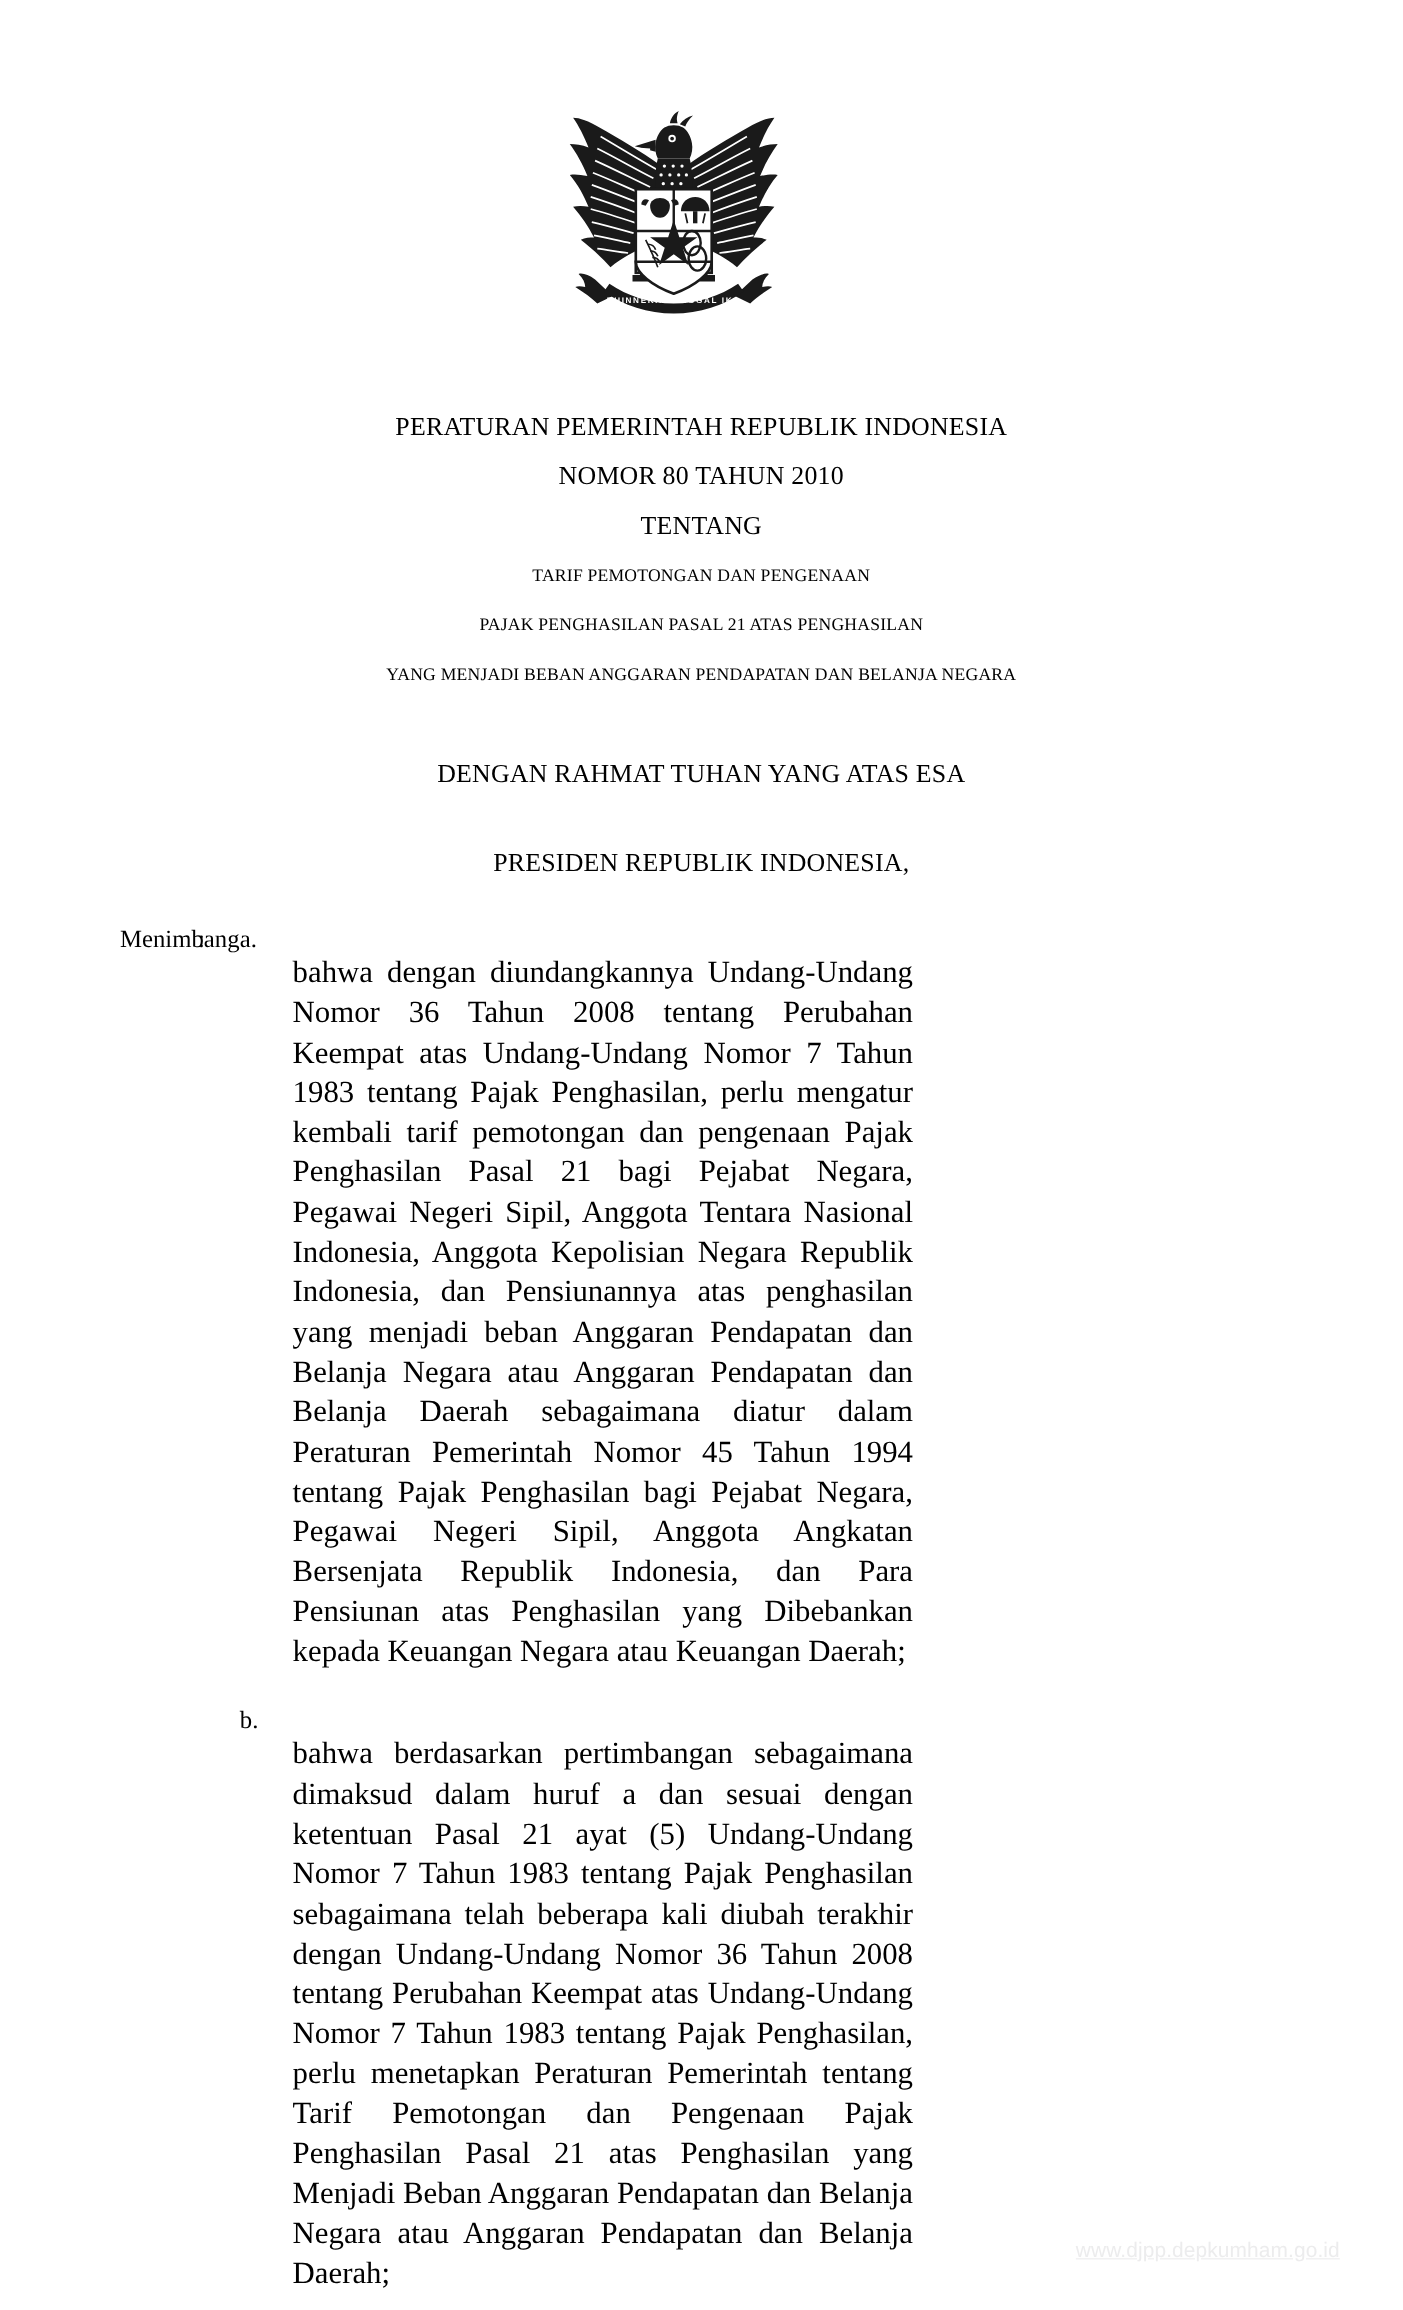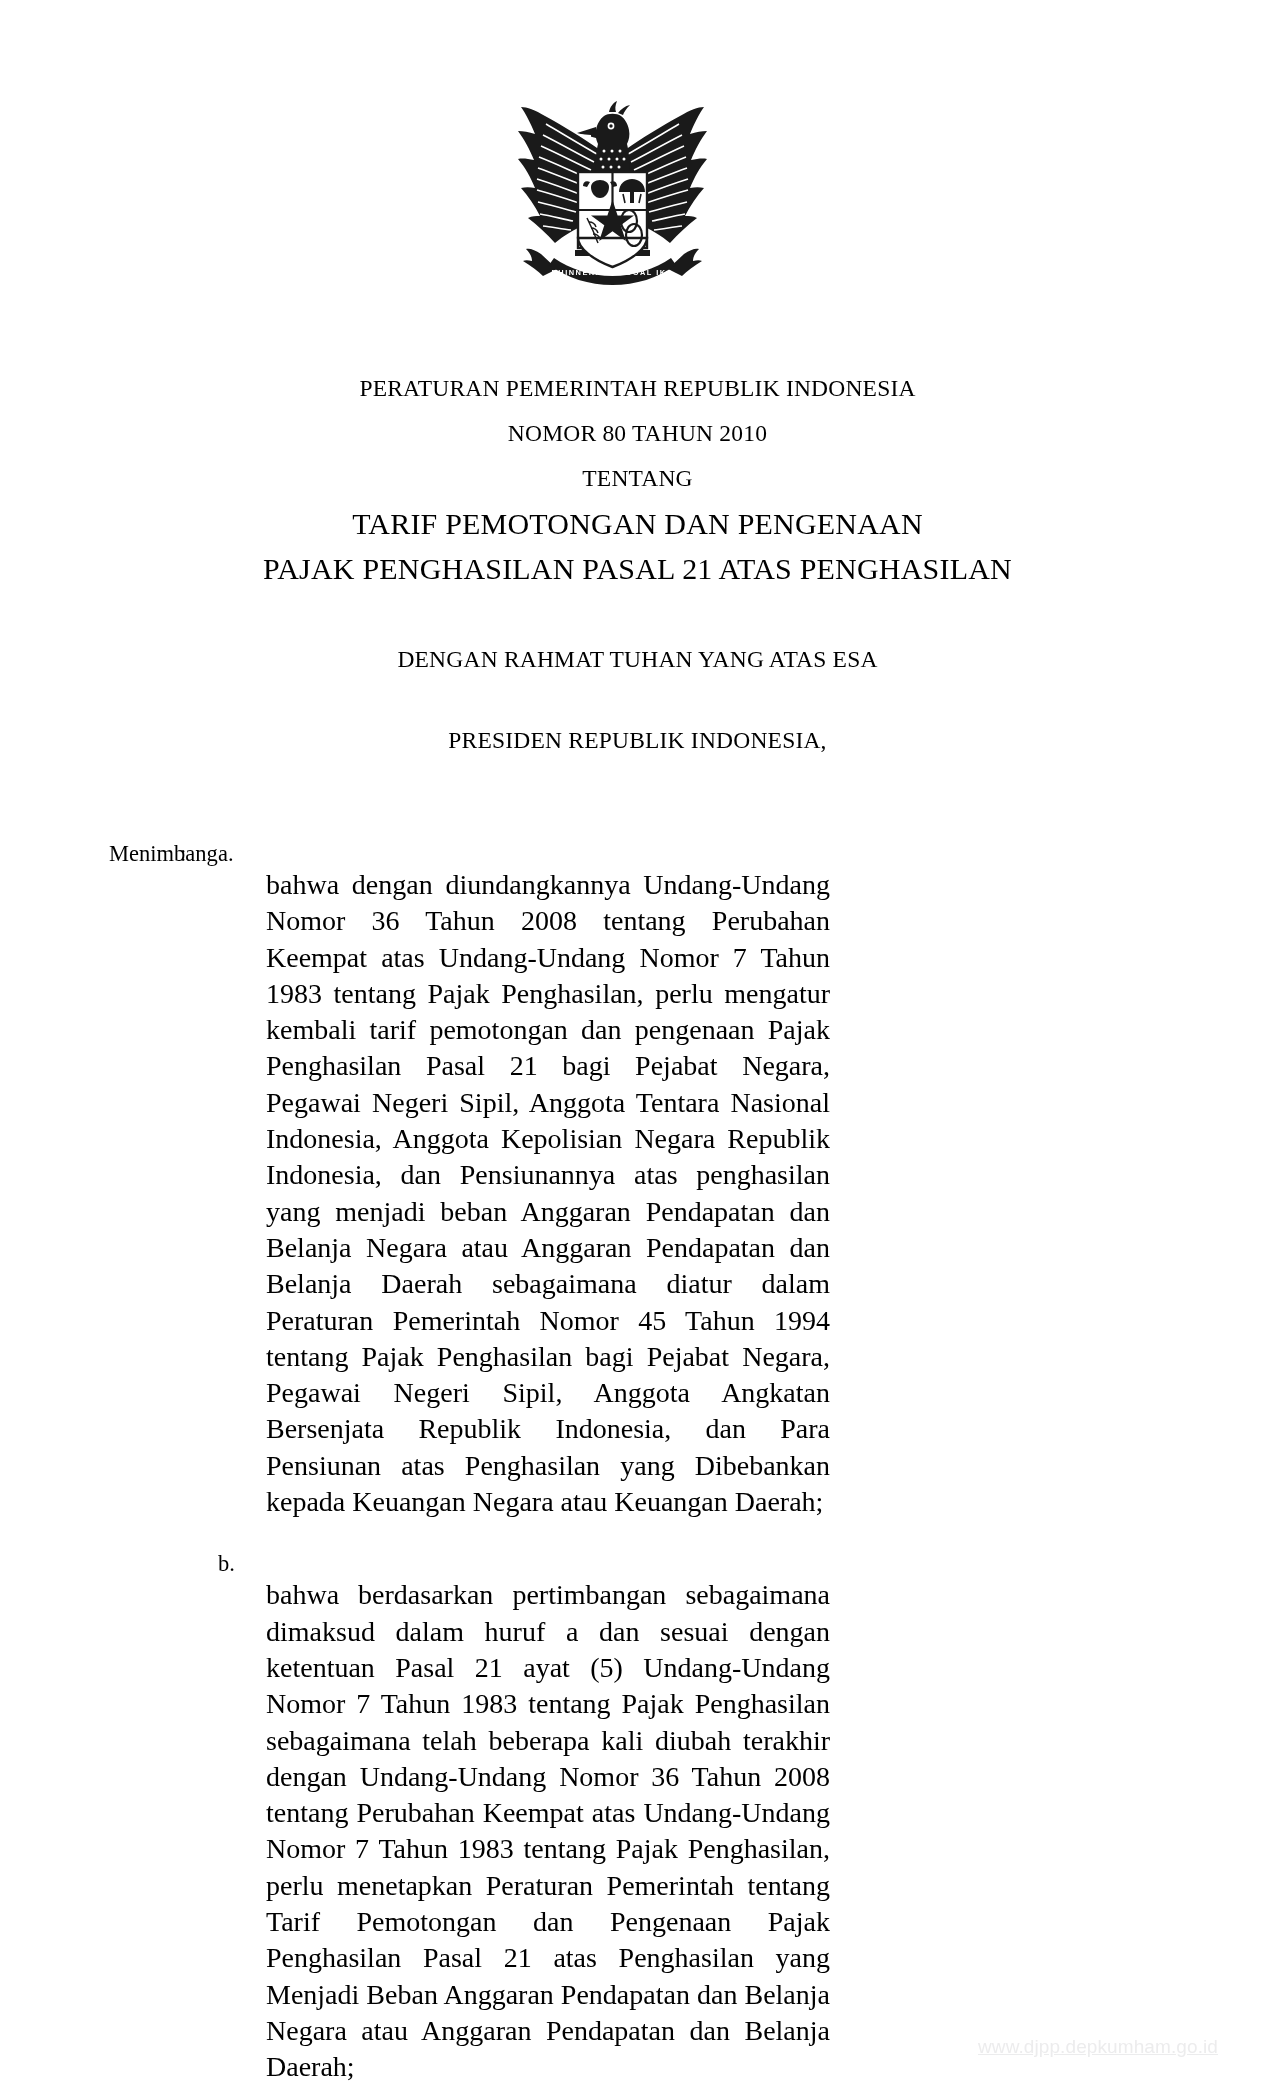--- a/index.html
+++ b/index.html
@@ -40,21 +40,21 @@
     width: 1275px;
     text-align: center;
   }
   .title-line {
     font-size: 23.5px;
     line-height: 45px;
     letter-spacing: 0.2px;
     white-space: nowrap;
   }
   .title-line.t-sub {
-    font-size: 30px;
+    font-size: 16px;
   }
   .spacer-lg { height: 46px; }
   .spacer-md { height: 36px; }
 
   .rahmat {
     font-size: 23.5px;
     line-height: 45px;
     letter-spacing: 0.2px;
   }
   .presiden {
@@ -260,20 +260,21 @@
       </g>
     </svg>
   </div>
 
   <div class="title-block">
     <div class="title-line">PERATURAN PEMERINTAH REPUBLIK INDONESIA</div>
     <div class="title-line">NOMOR 80 TAHUN 2010</div>
     <div class="title-line">TENTANG</div>
     <div class="title-line t-sub">TARIF PEMOTONGAN DAN PENGENAAN</div>
     <div class="title-line t-sub">PAJAK PENGHASILAN PASAL 21 ATAS PENGHASILAN</div>
+    <div class="title-line t-sub">YANG MENJADI BEBAN ANGGARAN PENDAPATAN DAN BELANJA NEGARA</div>
     <div class="spacer-lg"></div>
     <div class="rahmat">DENGAN RAHMAT TUHAN YANG ATAS ESA</div>
     <div class="spacer-md"></div>
     <div class="presiden">PRESIDEN REPUBLIK INDONESIA,</div>
   </div>
 
   <div class="body-area">
 
     <div class="clause-row">
       <div class="col-label">Menimbang</div>

